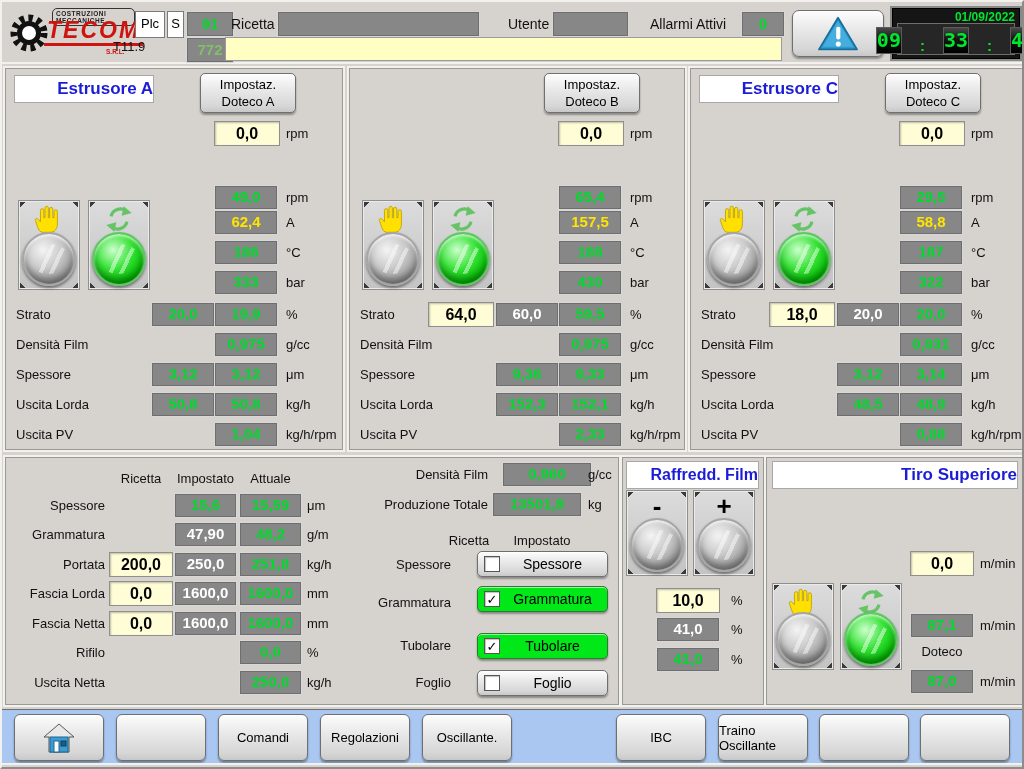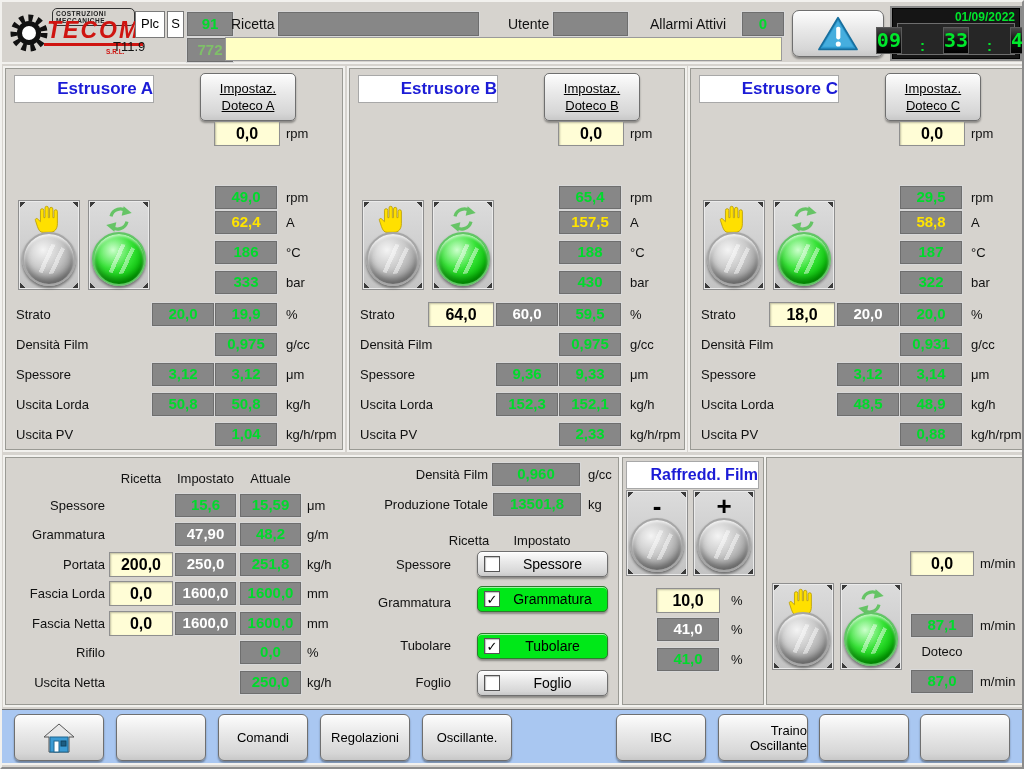--- a/index.html
+++ b/index.html
@@ -65,21 +65,21 @@
   .clock .date { position:absolute; right:5px; top:2px; color:#00e42c; font-size:12px; font-weight:bold; }
   .timerow { position:absolute; left:5px; right:5px; bottom:4px; height:32px; background:#262626; border:1px solid #6e6e6e;
              display:flex; align-items:flex-end; justify-content:center; gap:18px; }
   .digit { width:33px; height:27px; background:linear-gradient(#484848,#141414 45%,#000);
            border:1px solid #5a5a5a; color:#00e82c; font-family:"DejaVu Sans Mono",monospace;
            font-weight:bold; font-size:20px; text-align:center; line-height:25px; }
   .colon { color:#00e82c; font-weight:bold; font-size:15px; }
 
   
   .ext { top:66px; height:382px; }
-  .doteco { position:absolute; left:194px; top:4px; width:96px; height:48px; line-height:17px;text-decoration:underline; }
+  .doteco { position:absolute; left:194px; top:4px; width:96px; height:40px; line-height:17px; }
   .c1 { left:78px; } .c2 { left:145px; } .c3 { left:208px; }
   .ucol { left:280px; }
   .sp-r { top:52px; }  .r1 { top:116px; } .r2 { top:141px; } .r3 { top:171px; } .r4 { top:201px; }
   .r5 { top:233px; } .r6 { top:263px; } .r7 { top:293px; } .r8 { top:323px; } .r9 { top:353px; }
   .rowlbl { left:10px; }
   .rt { margin-top:5px; }
 
   
   .tbl-hdr { position:absolute; top:13px; font-size:13px; color:#111; text-align:center; }
   .tl { position:absolute; left:2px; width:97px; text-align:right; font-size:13px; color:#111; }
@@ -88,21 +88,21 @@
 
   
   .togglebtn { position:absolute; left:471px; width:131px; height:26px; flex-direction:row; justify-content:flex-start; gap:8px; padding-left:6px; }
   .togglebtn .cb { width:16px; height:16px; background:#fff; border:1px solid #555; box-shadow:inset 1px 1px 1px rgba(0,0,0,.25);
                    font-size:13px; font-weight:bold; line-height:15px; text-align:center; color:#000; }
   .togglebtn.on { background:#00e818; border-color:#2f7a2f; box-shadow:0 2px 2px rgba(0,0,0,.35), inset 0 1px 0 rgba(255,255,255,.6); }
   .togglebtn .tlabel { flex:1; text-align:center; font-size:14px; padding-right:10px; }
 
   
   .navbar { position:absolute; left:0; top:707px; width:100%; height:54px; background:#a9c7f1; border-top:1px solid #6f6f6f; }
-  .navbtn { position:absolute; top:4px; width:90px; height:47px; font-size:13px; line-height:15px; border-radius:6px; text-align:right; }
+  .navbtn { position:absolute; top:4px; width:90px; height:47px; font-size:13px; line-height:15px; border-radius:6px; text-align:left; }
   .navbtn.active { background:linear-gradient(#7d7d7d,#585858 35%,#4a4a4a); color:#fff; border-color:#383838;
                    box-shadow:inset 0 2px 5px rgba(0,0,0,.6), inset 0 -1px 0 rgba(255,255,255,.25); }
   .bottomstrip { position:absolute; left:0; top:761px; width:100%; height:8px; background:#d6d3ce; border-top:2px solid #f2f1ee; }
 </style>
 </head>
 <body>
 
 <div class="screen">
 
   <div class="topbar">
@@ -207,21 +207,20 @@
     <div class="vbox c2 r8 val-green">50,8</div>
     <div class="vbox c3 r8 val-green">50,8</div>
     <span class="unit ucol r8 rt">kg/h</span>
 
     <span class="lbl rowlbl r9 rt">Uscita PV</span>
     <div class="vbox c3 r9 val-green">1,04</div>
     <span class="unit ucol r9 rt">kg/h/rpm</span>
   </div>
 
   <div class="panel ext" style="left:347px;width:336px">
-    <div class="ptitle" style="left:8px;top:6px;width:140px">Estrusore B</div>
     <button class="btn3d doteco">
       <span>Impostaz.</span>
       <span>Doteco B</span>
     </button>
     <div class="ibox c3 sp-r">0,0</div>
     <span class="unit ucol sp-r rt">rpm</span>
 
     <div class="pushbtn" style="left:12px;top:131px">
       <svg class="picon" viewBox="0 0 24 24">
         <path fill="#ffe000" stroke="#b89a00" stroke-width="0.6" d="M7.5 22c-2.2 0-3.2-1.6-4.2-4.4L1.8 13c-.4-1 .8-1.9 1.6-1.1L5.6 14V5.5a1.25 1.25 0 0 1 2.5 0V11h.9V3.7a1.25 1.25 0 0 1 2.5 0V11h.9V4.5a1.25 1.25 0 0 1 2.5 0V11h.9V6.3a1.25 1.25 0 0 1 2.5 0V15.5c0 4.2-2.3 6.5-5.6 6.5z"></path>
@@ -367,21 +366,21 @@
 
     <span class="tl t6 rt">Rifilo</span>
     <div class="vbox tc3 t6 val-green">0,0</div>
     <span class="unit tcu t6 rt">%</span>
 
     <span class="tl t7 rt">Uscita Netta</span>
     <div class="vbox tc3 t7 val-green">250,0</div>
     <span class="unit tcu t7 rt">kg/h</span>
 
     <span class="lbl" style="left:360px;top:9px;width:122px;text-align:right">Densità Film</span>
-    <div class="vbox wide val-green" style="left:485px;top:4px">0,960</div>
+    <div class="vbox wide val-green" style="left:496px;top:4px">0,960</div>
     <span class="unit" style="left:582px;top:9px">g/cc</span>
 
     <span class="lbl" style="left:348px;top:39px;width:134px;text-align:right">Produzione Totale</span>
     <div class="vbox wide val-green" style="left:486px;top:34px">13501,8</div>
     <span class="unit" style="left:582px;top:39px">kg</span>
 
     <span class="lbl" style="left:428px;top:75px;width:70px;text-align:center">Ricetta</span>
     <span class="lbl" style="left:481px;top:75px;width:110px;text-align:center">Impostato</span>
 
     <span class="lbl" style="left:330px;top:99px;width:115px;text-align:right">Spessore</span>
@@ -421,20 +420,21 @@
     </div>
     <div class="ibox" style="left:33px;top:130px;width:64px">10,0</div>
     <span class="unit" style="left:108px;top:135px">%</span>
     <div class="vbox val-white" style="left:33px;top:159px">41,0</div>
     <span class="unit" style="left:108px;top:164px">%</span>
     <div class="vbox val-green" style="left:33px;top:189px">41,0</div>
     <span class="unit" style="left:108px;top:194px">%</span>
   </div>
 
   <div class="panel" style="left:764px;top:455px;width:257px;height:248px">
+    <div class="ptitle" style="left:5px;top:3px;width:246px">Tiro Superiore</div>
     <div class="ibox" style="left:143px;top:93px;width:64px">0,0</div>
     <span class="unit" style="left:213px;top:98px">m/min</span>
 
     <div class="pushbtn" style="left:5px;top:125px;height:87px">
       <svg class="picon" viewBox="0 0 24 24">
         <path fill="#ffe000" stroke="#b89a00" stroke-width="0.6" d="M7.5 22c-2.2 0-3.2-1.6-4.2-4.4L1.8 13c-.4-1 .8-1.9 1.6-1.1L5.6 14V5.5a1.25 1.25 0 0 1 2.5 0V11h.9V3.7a1.25 1.25 0 0 1 2.5 0V11h.9V4.5a1.25 1.25 0 0 1 2.5 0V11h.9V6.3a1.25 1.25 0 0 1 2.5 0V15.5c0 4.2-2.3 6.5-5.6 6.5z"></path>
       </svg>
       <div class="roundbtn graybtn"></div>
     </div>
     <div class="pushbtn" style="left:73px;top:125px;height:87px">

